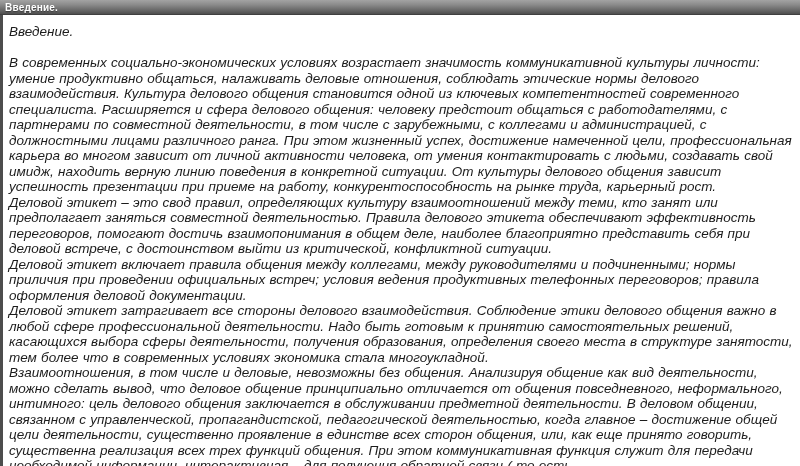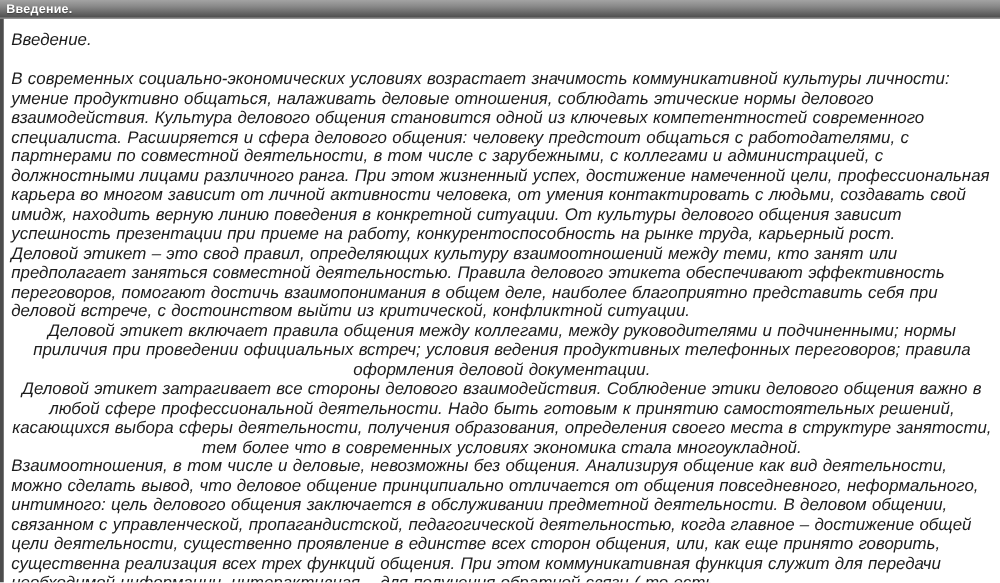--- a/index.html
+++ b/index.html
@@ -37,21 +37,21 @@
   .page p {
     font-style: italic;
     color: #1c1c1c;
     font-size: 13.5px;
     line-height: 15.5px;
     text-align: left;
     word-spacing: 0.5px;
   }
   .heading { margin-bottom: 15.5px; }
   .para.gap-before { margin-top: 0; }
-  .para.no-gap { margin-top: 0; text-align: center; }
+  .para.no-gap { margin-top: 0; }
   .para:first-of-type { margin-top: 0; }
 </style>
 </head>
 <body>
 
 <div class="titlebar">
   <span class="title">Введение.</span>
 </div>
 
 <div class="page">

